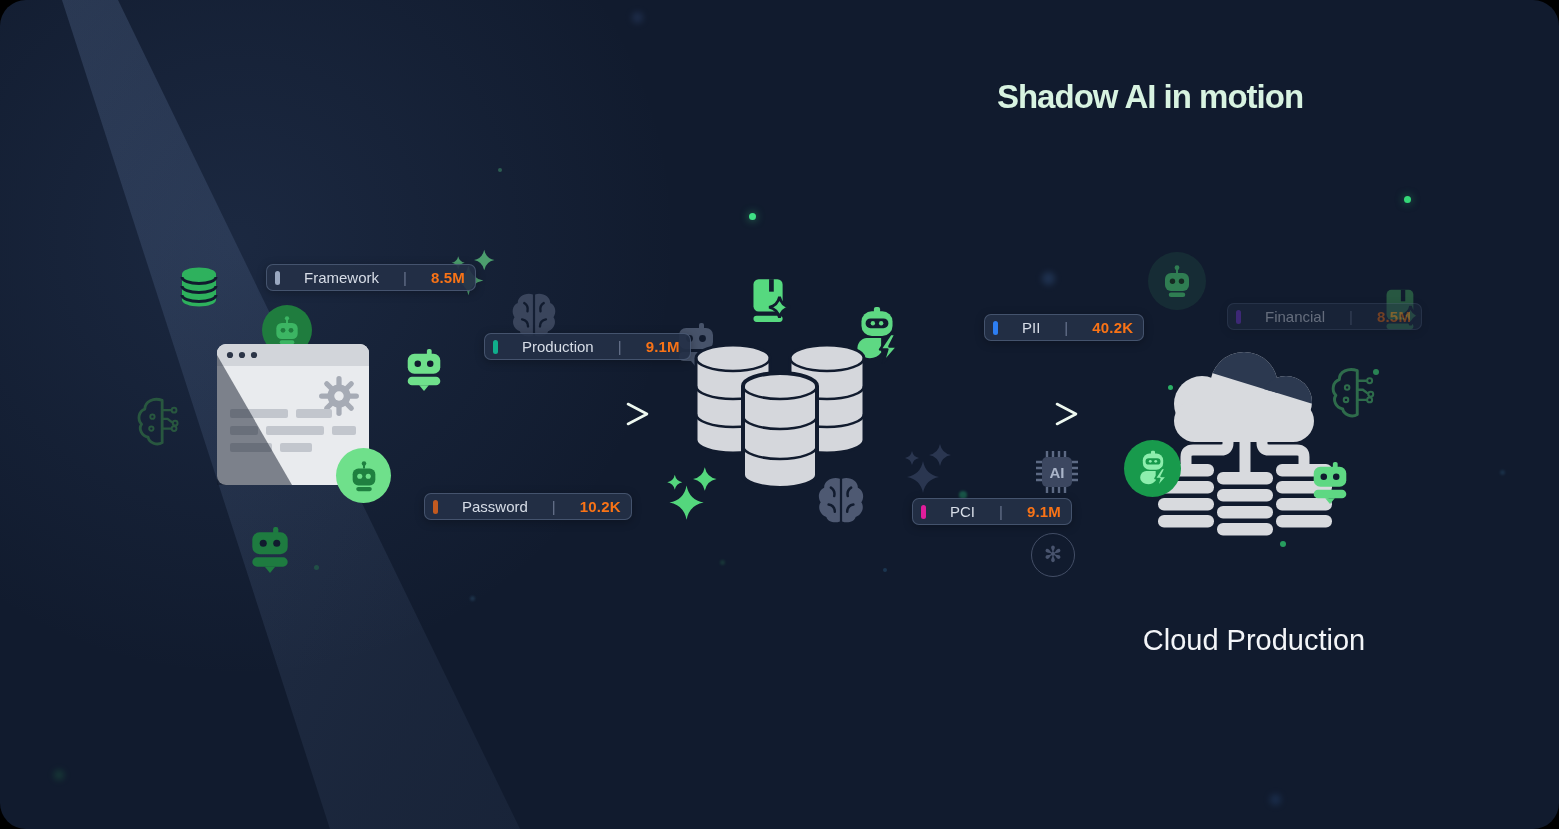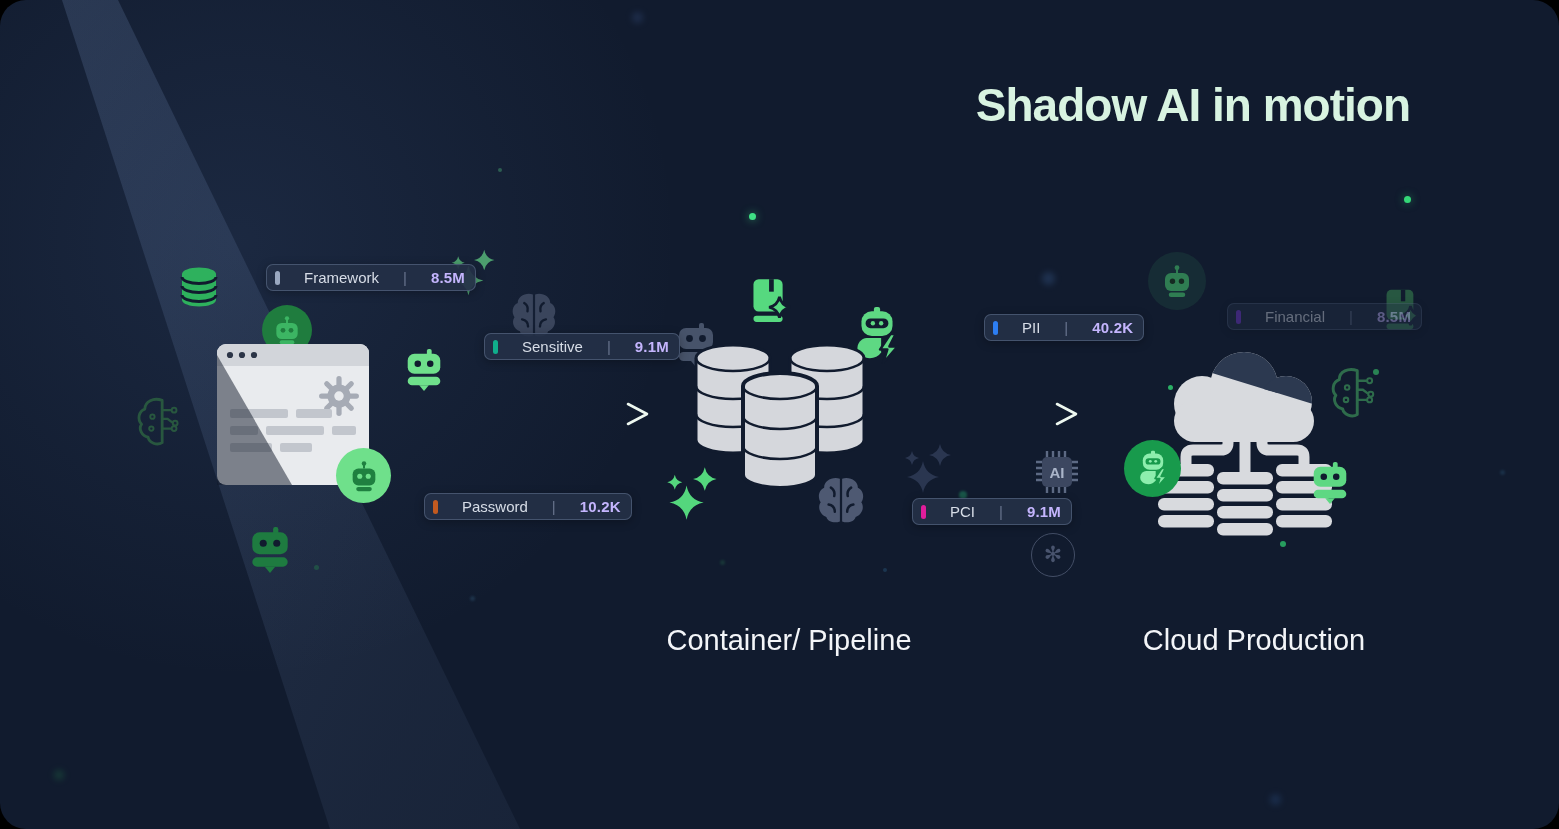--- a/index.html
+++ b/index.html
@@ -4,31 +4,31 @@
 <style>
   html,body{margin:0;padding:0;background:#000;}
   .canvas{position:relative;width:1559px;height:829px;background:#111b2e;border-radius:26px;overflow:hidden;
           font-family:"Liberation Sans","DejaVu Sans",sans-serif;--cut:#111b2e;}
   .abs{position:absolute;}
   .glow{position:absolute;left:-260px;top:-260px;width:1000px;height:1000px;pointer-events:none;
         background:radial-gradient(circle,rgba(96,130,190,.13),rgba(96,130,190,0) 62%);}
   .beam{position:absolute;inset:0;pointer-events:none;
         background:linear-gradient(115deg, rgba(135,165,215,.20) 0%, rgba(135,165,215,.08) 38%, rgba(135,165,215,0) 78%);
         clip-path:polygon(62px 0, 118px 0, 520px 100%, 330px 100%);}
-  .title{position:absolute;left:890px;top:78px;width:520px;text-align:right;
-         font-size:46px;font-weight:700;letter-spacing:-1px;}
+  .title{position:absolute;left:890px;top:78px;width:520px;text-align:center;
+         font-size:33px;font-weight:700;letter-spacing:-1px;}
   .stage-label{position:absolute;top:624px;width:400px;text-align:center;
                font-size:29px;font-weight:500;color:#f3f5f8;}
   .badge{position:absolute;display:flex;align-items:center;gap:24px;
          background:rgba(36,48,71,.92);border:1px solid rgba(125,145,175,.38);
          border-radius:7px;padding:4px 10px 4px 8px;font-size:15px;color:#d7dde7;
          box-shadow:0 2px 10px rgba(0,0,0,.28);white-space:nowrap;}
   .badge .bar{width:5px;height:14px;border-radius:2.5px;background:#9aa8c0;flex:0 0 auto;}
   .badge .sep{color:#67738d;font-weight:300;}
-  .badge .val{font-weight:700;color:#c4b5fd;letter-spacing:.2px;}
+  .badge .val{font-weight:700;color:#f97316;letter-spacing:.2px;}
   .badge.dim{opacity:.42;}
   .icon svg{display:block;width:100%;height:100%;}
   .circle{position:absolute;border-radius:50%;display:flex;align-items:center;justify-content:center;}
   .dot{position:absolute;border-radius:50%;pointer-events:none;}
   .openai{position:absolute;border-radius:50%;border:1.5px solid #434e66;display:flex;
           align-items:center;justify-content:center;color:#49546e;font-size:22px;}
 </style>
 </head>
 <body>
 
@@ -366,21 +366,21 @@
 
   <div class="badge" style="left:266px;top:264px">
     <span class="bar" style="background: rgb(154, 168, 192);"></span>
     <span>Framework</span>
     <span class="sep">|</span>
     <span class="val">8.5M</span>
   </div>
 
   <div class="badge" style="left:484px;top:333px">
     <span class="bar" style="background: rgb(16, 174, 140);"></span>
-    <span>Sensitive</span>
+    <span>Production</span>
     <span class="sep">|</span>
     <span class="val">9.1M</span>
   </div>
 
   <div class="badge" style="left:424px;top:493px">
     <span class="bar" style="background: rgb(194, 90, 32);"></span>
     <span>Password</span>
     <span class="sep">|</span>
     <span class="val">10.2K</span>
   </div>
@@ -399,16 +399,15 @@
     <span class="val">9.1M</span>
   </div>
 
   <div class="badge dim" style="left:1227px;top:303px">
     <span class="bar" style="background: rgb(123, 59, 217);"></span>
     <span>Financial</span>
     <span class="sep">|</span>
     <span class="val">8.5M</span>
   </div>
 
-  <div class="stage-label" style="left:589px">Container/ Pipeline</div>
   <div class="stage-label" style="left:1054px">Cloud Production</div>
 
 </div>
 
 </body></html>

